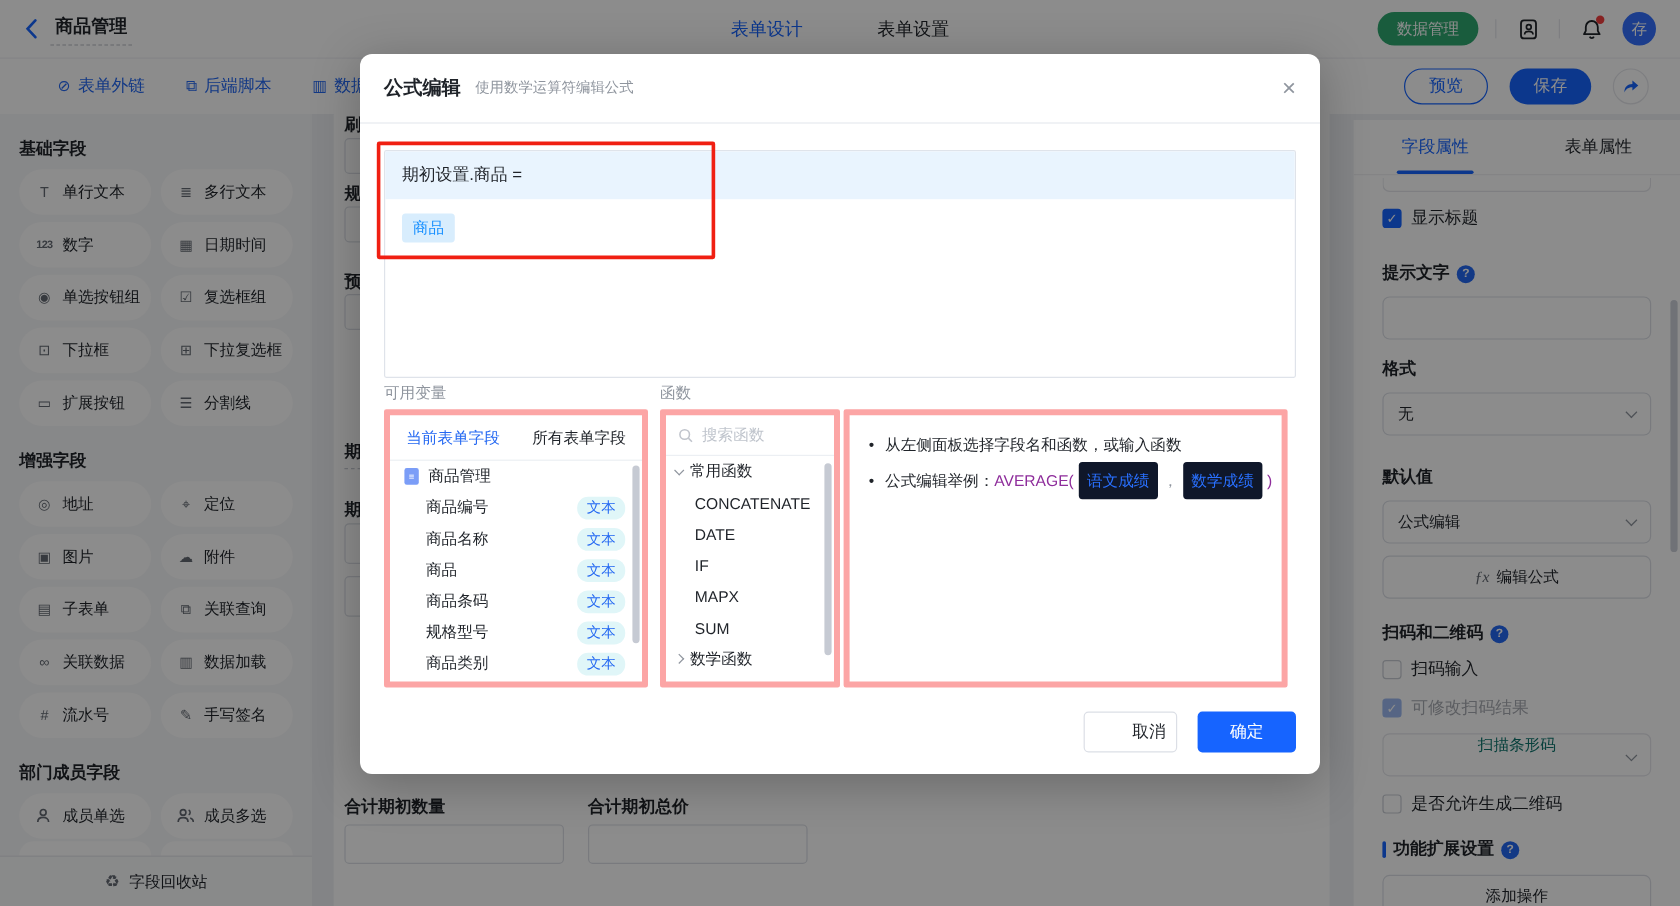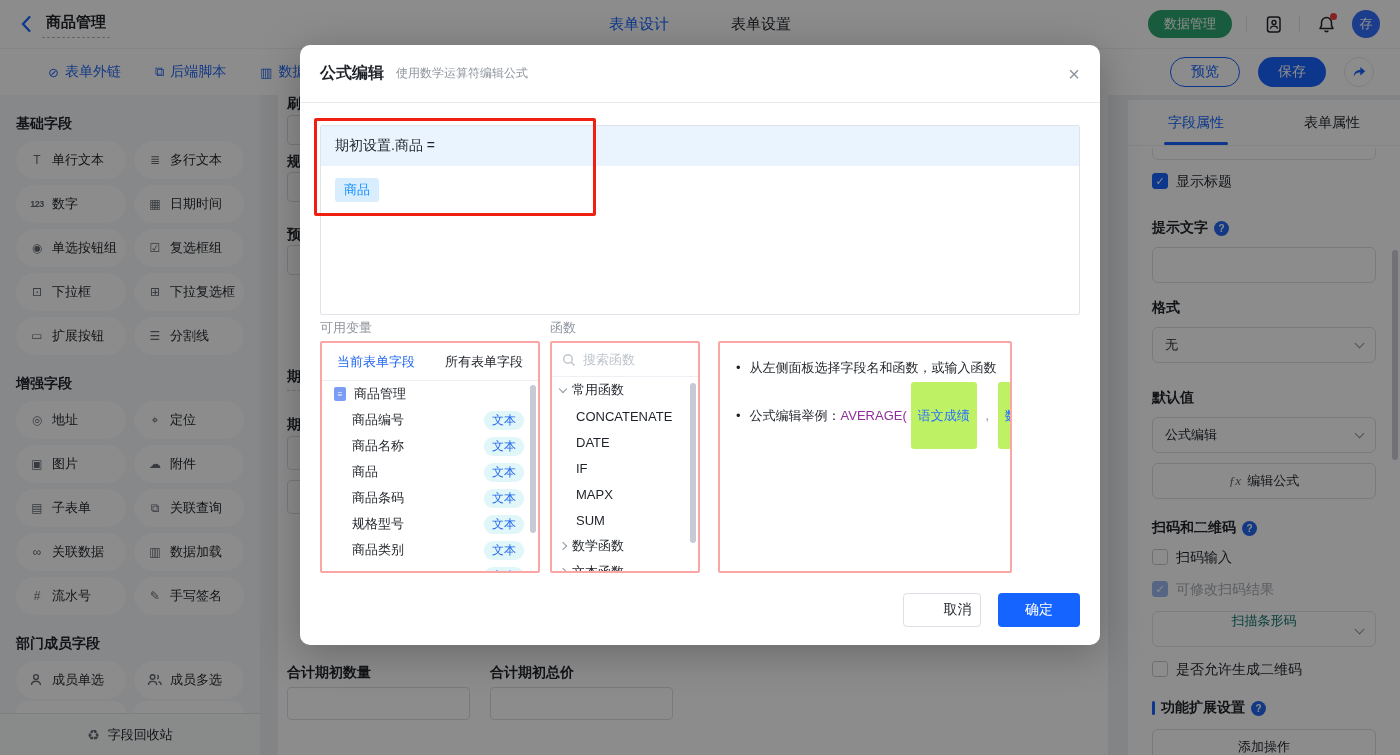--- a/index.html
+++ b/index.html
@@ -50,21 +50,21 @@
   .bottom-field-label { position:absolute; font-size:14px; font-weight:700; }
   .bottom-field-input { position:absolute; height:33px; width:183px; border:1px solid #dcdfe6; border-radius:4px; background:#fff; }
 
   
   .rightpanel { position:absolute; left:1128px; top:100px; width:272px; bottom:0; background:#fff; padding:0 24px; z-index:1; overflow:hidden; }
   .rp-tabs { display:flex; height:46px; margin:0 -24px; border-bottom:1px solid #f0f1f3; }
   .rp-tab { flex:1; display:flex; align-items:center; justify-content:center; font-size:14px; position:relative; cursor:pointer; }
   .rp-tab.active { color:#1664ff; }
   .rp-tab.active::after { content:""; position:absolute; bottom:0; left:50%; transform:translateX(-50%); width:64px; height:3px; background:#1664ff; border-radius:2px; }
   .rp-partial-input { height:12px; border:1px solid #e5e6eb; border-top:none; border-radius:0 0 6px 6px; margin-top:2px; }
-  .cb-row { display:flex; align-items:flex-start; gap:8px; font-size:14px; }
+  .cb-row { display:flex; align-items:center; gap:8px; font-size:14px; }
   .cb { width:16px; height:16px; border:1px solid #c9cdd4; border-radius:3px; background:#fff; flex:none; cursor:pointer; }
   .cb.checked { background:#1664ff; border-color:#1664ff; position:relative; }
   .cb.checked::after { content:"✓"; position:absolute; left:2.5px; top:0.5px; color:#fff; font-size:11px; }
   .cb.checked.muted { background:#9db9f0; border-color:#9db9f0; }
   .rp-label { font-size:14px; font-weight:600; display:flex; align-items:center; gap:6px; }
   .help-icon { width:15px; height:15px; border-radius:50%; background:#2468f2; color:#fff; font-size:10px; display:inline-flex; align-items:center; justify-content:center; }
   .rp-input { width:100%; height:36px; border:1px solid #dcdfe6; border-radius:6px; font-size:13px; padding:0 10px; outline:none; background:#fff; }
   .rp-select { height:36px; border:1px solid #dcdfe6; border-radius:6px; display:flex; align-items:center; padding:0 12px; font-size:13px; cursor:pointer; position:relative; background:#fff; }
   .rp-select.disabled { color:#0f766e; border-color:#e5e6eb; cursor:default;flex-direction:column; }
   .chev { width:7px; height:7px; border-right:1.5px solid #8f959e; border-bottom:1.5px solid #8f959e; transform:rotate(45deg); margin-left:auto; margin-top:-4px; }
@@ -80,44 +80,44 @@
   .modal { position:absolute; left:300px; top:45px; width:800px; height:600px; background:#fff; border-radius:10px; box-shadow:0 8px 40px rgba(0,0,0,0.25); z-index:10; }
   .modal-header { height:58px; border-bottom:1px solid #e7e9ee; display:flex; align-items:center; padding:0 20px; }
   .modal-title { font-size:16px; font-weight:600; }
   .modal-subtitle { font-size:12px; color:#8f959e; margin-left:12px; }
   .modal-close { margin-left:auto; color:#8f959e; font-size:20px; cursor:pointer; line-height:1; }
   .formula-box { position:absolute; left:20px; top:80px; width:760px; height:190px; border:1px solid #dfe3ea; border-radius:2px; overflow:hidden; }
   .formula-target { height:40px; background:#e9f4fe; display:flex; align-items:center; padding:0 14px; font-size:14px; }
   .formula-body { padding:12px 14px; }
   .token-tag { display:inline-block; background:#d8edfd; color:#1890ff; font-size:13px; padding:3px 9px; border-radius:3px; cursor:pointer; }
   .pane-label { position:absolute; font-size:13px; color:#8f959e; }
-  .pane { position:absolute; top:296px; height:232px; border:2px solid #fca5a5; border-radius:2px; background:#fff; overflow:hidden; }
+  .pane { position:absolute; top:296px; height:232px; border:5px solid #fca5a5; border-radius:2px; background:#fff; overflow:hidden; }
   .vars-pane { left:20px; width:220px; }
   .vars-tabs { display:flex; height:38px; border-bottom:1px solid #eceff3; font-size:13px; }
   .vars-tab { flex:1; display:flex; align-items:center; justify-content:center; cursor:pointer; }
   .vars-tab.active { color:#2468f2; }
   .tree-row { height:26px; display:flex; align-items:center; padding:0 12px; font-size:13px; cursor:pointer; }
   .tree-row .doc-icon { width:12px; height:14px; background:#7b9df7; border-radius:2px; margin-right:8px; color:#fff; font-size:8px; display:flex; align-items:center; justify-content:center; flex:none; }
   .var-row { height:26px; display:flex; align-items:center; padding:0 14px 0 30px; font-size:13px; cursor:pointer; }
   .type-badge { margin-left:auto; background:#e0f6f8; color:#2468f2; font-size:12px; padding:1px 8px; border-radius:9px; }
   .pane-scroll { position:absolute; right:2px; width:6px; background:#c6cad3; border-radius:3px; }
   .funcs-pane { left:250px; width:150px; }
   .search-row { height:34px; border-bottom:1px solid #eceff3; display:flex; align-items:center; padding:0 10px; gap:7px; }
   .search-row input { border:none; outline:none; width:100px; font-size:13px; color:#1f2329; background:transparent; }
   .search-row input::placeholder { color:#bfc4cc; }
   .func-group { height:26px; display:flex; align-items:center; gap:6px; padding:0 8px; font-size:13px; cursor:pointer; }
   .tchev { width:6px; height:6px; border-right:1.4px solid #8f959e; border-bottom:1.4px solid #8f959e; flex:none; }
   .tchev.down { transform:rotate(45deg); margin-top:-3px; }
   .tchev.right { transform:rotate(-45deg); }
   .func-item { height:26px; display:flex; align-items:center; padding-left:24px; font-size:13px; cursor:pointer; }
-  .help-pane { left:418px; width:294px; padding:10px 16px; }
+  .help-pane { left:403px; width:370px; padding:10px 16px; }
   .help-line { font-size:13px; line-height:29px; display:flex; align-items:center; flex-wrap:nowrap; white-space:nowrap; }
   .help-line::before { content:"•"; color:#1f2329; margin-right:9px; }
   .func-purple { color:#8e2d9b; }
-  .mini-tag { background:#bef264; color:#2970ff; padding:19px 7px; border-radius:3px; margin:0 4px; cursor:pointer; }
+  .mini-tag { background:#0f172a; color:#2970ff; padding:1px 7px; border-radius:3px; margin:0 4px; cursor:pointer; }
   .comma { color:#8f959e; }
   .modal-footer-btn { position:absolute; bottom:18px; height:34px; border-radius:4px; font-size:14px; display:flex; align-items:center; justify-content:center; cursor:pointer; }
   .btn-cancel { right:119px; width:78px; border:1px solid #dcdfe6; background:#fff;padding-left:31px; }
   .btn-confirm { right:20px; width:82px; background:#1664ff; color:#fff; }
 
   .annotation { position:absolute; left:314px; top:118px; width:282px; height:98px; border:3px solid #f01f12; border-radius:2px; z-index:20; }
 
   svg { display:block; }
 </style>
 </head>

